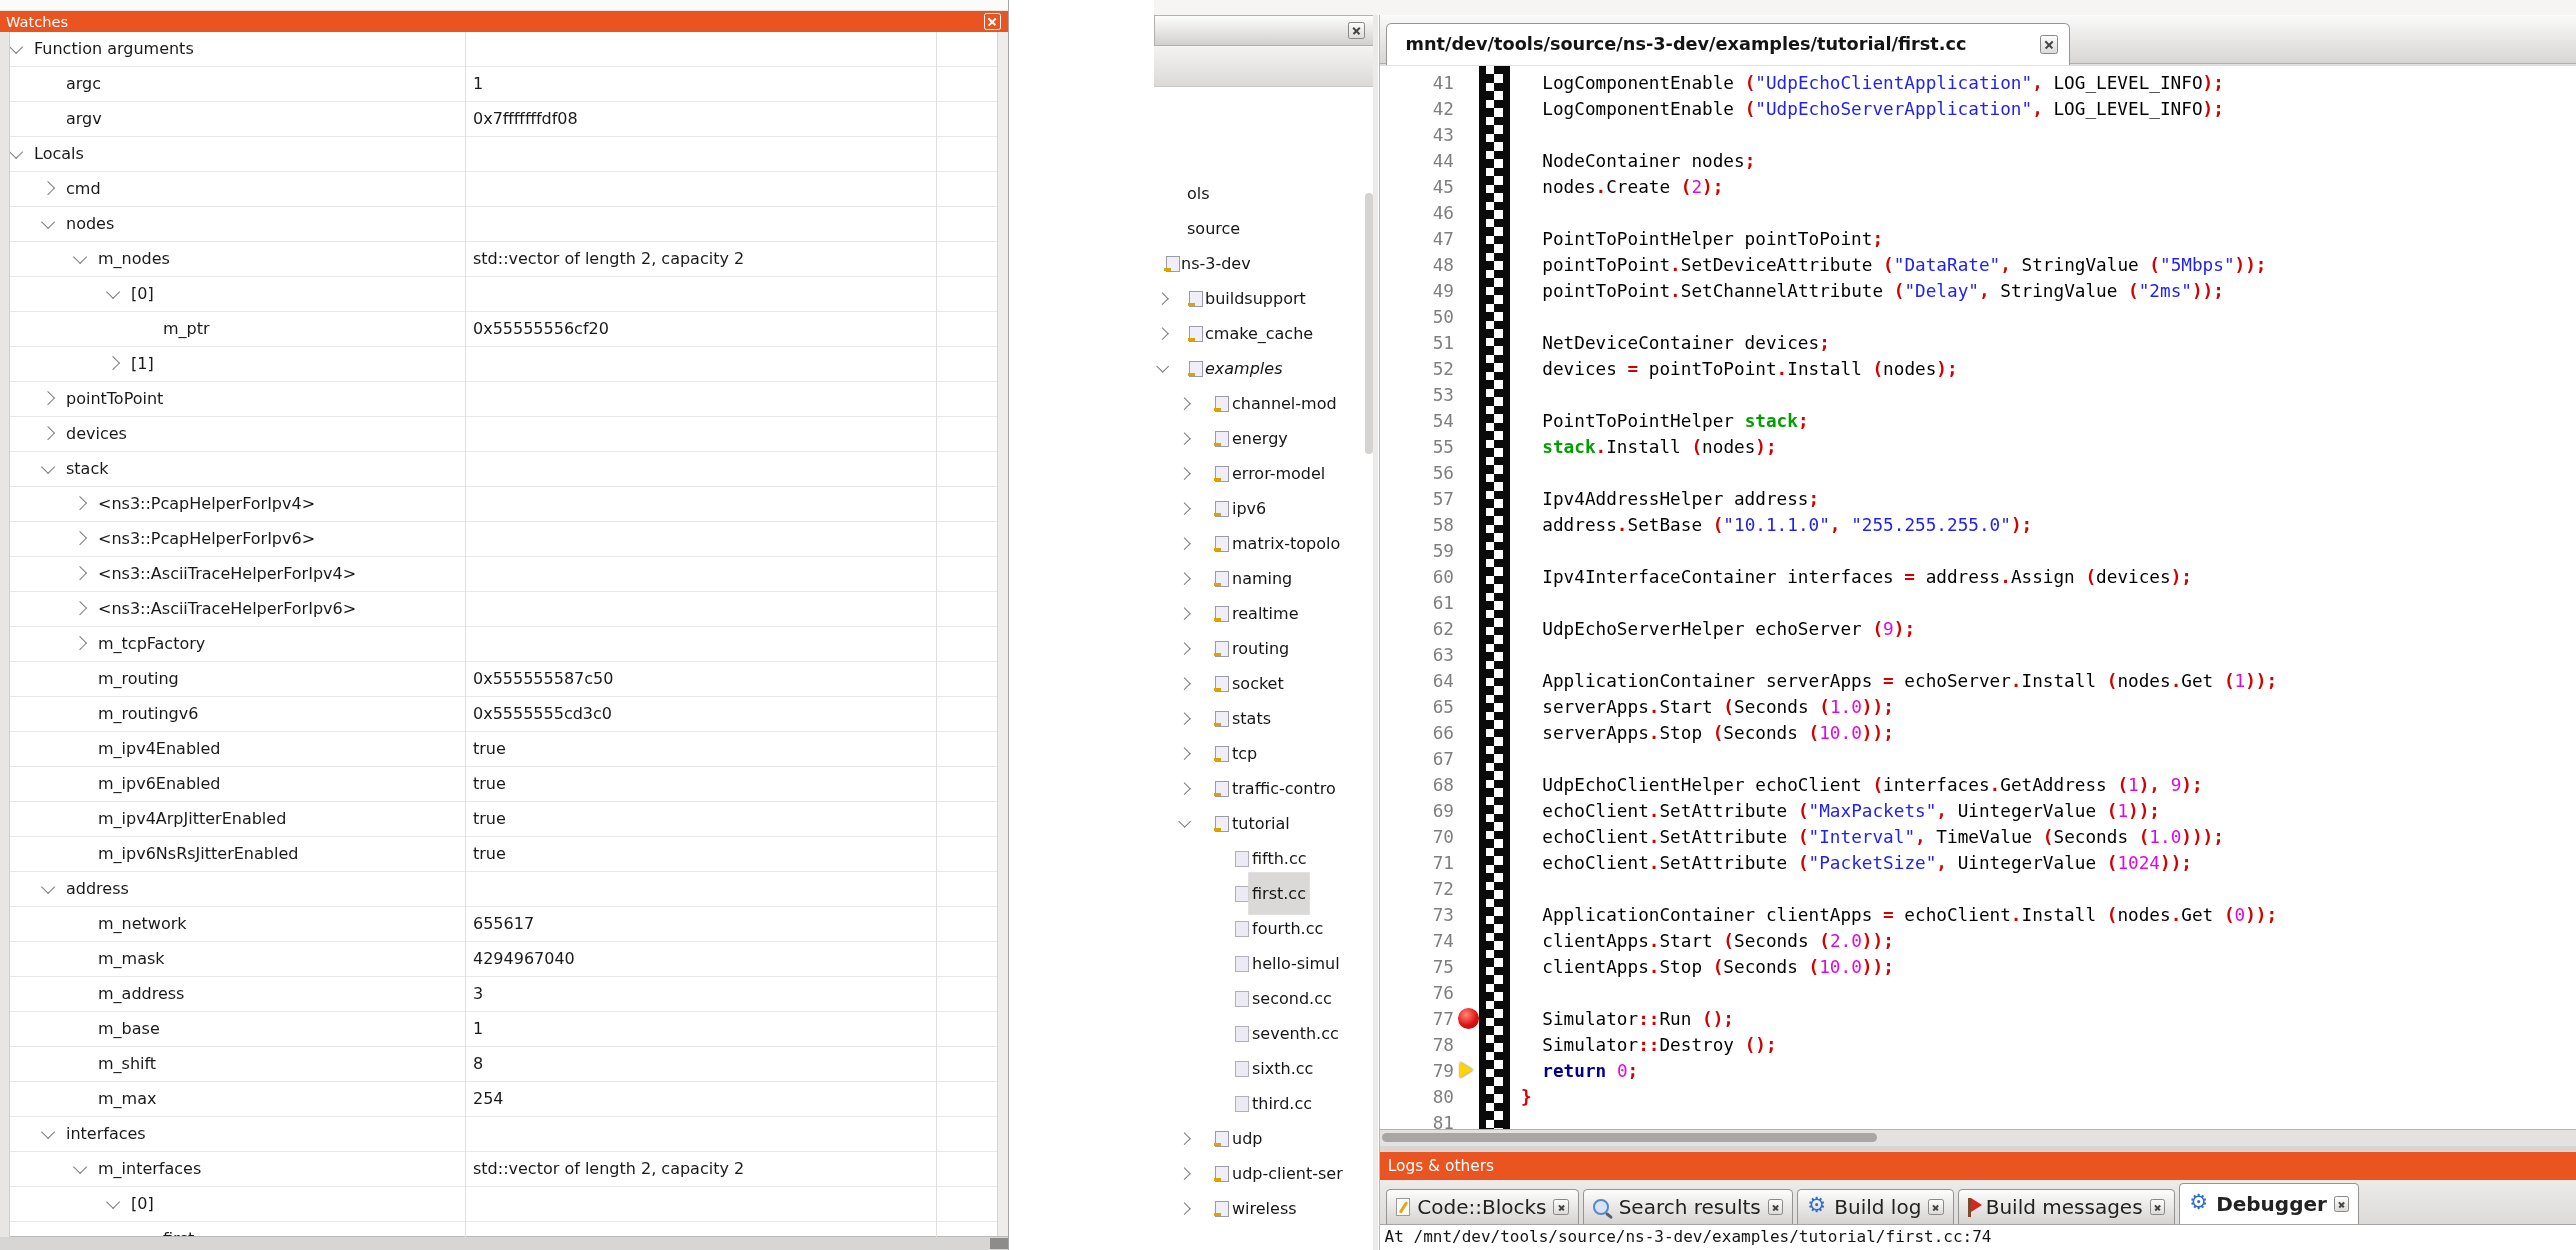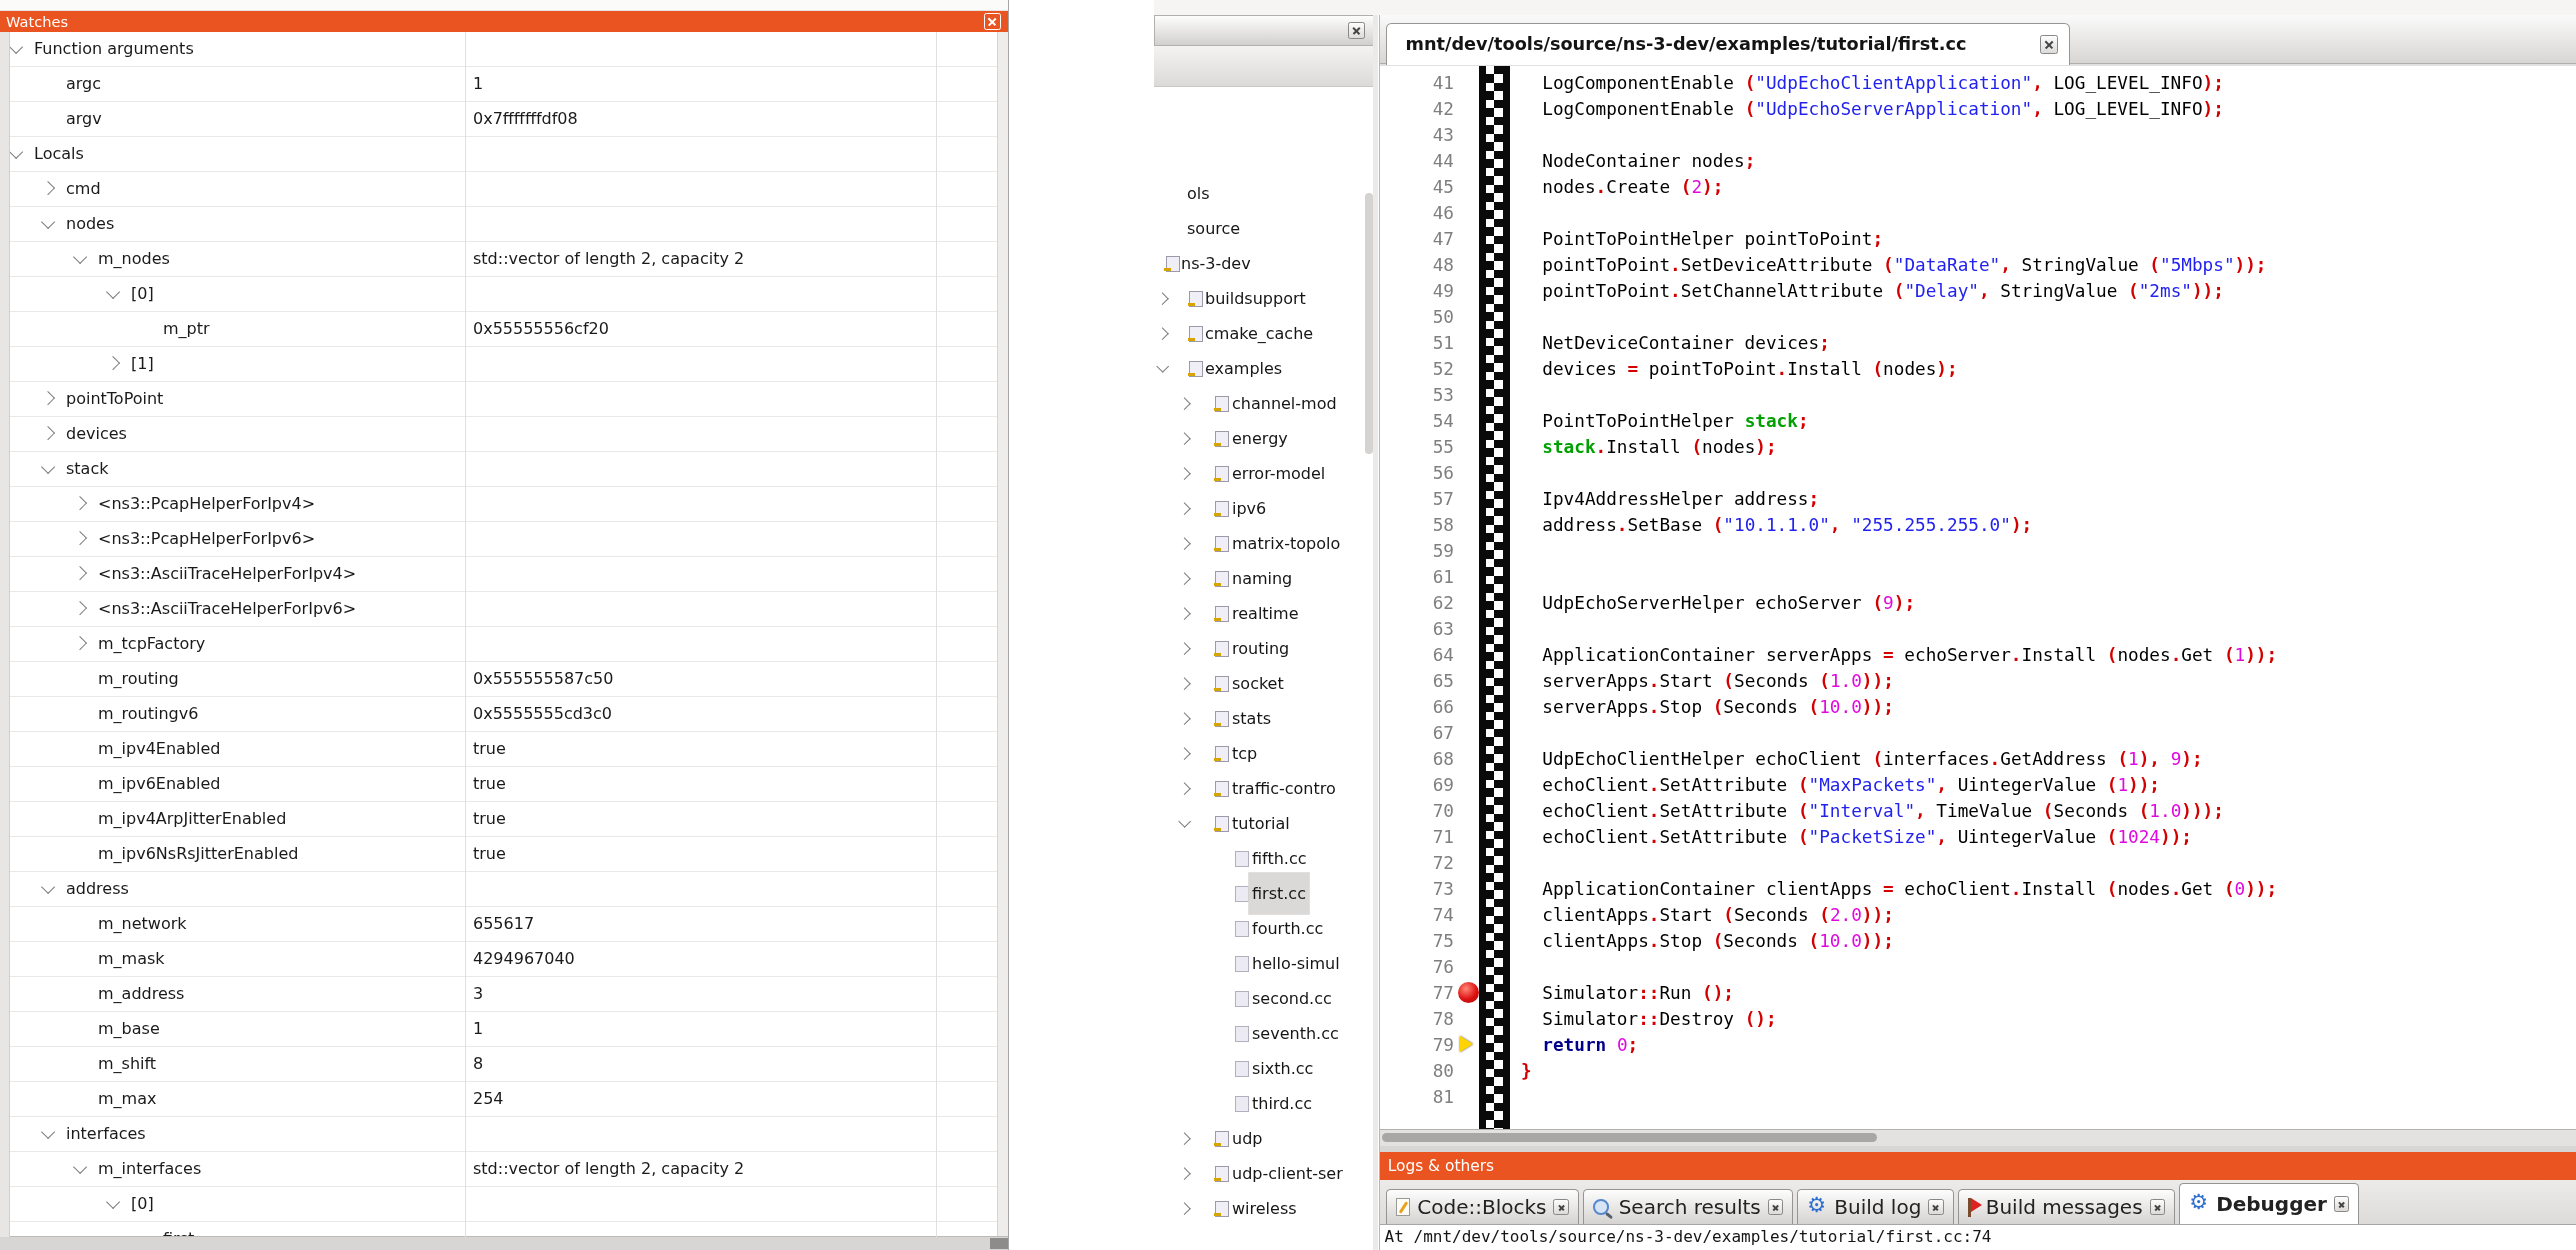--- a/index.html
+++ b/index.html
@@ -299,21 +299,21 @@
         <span class="tlabel" style="left: 51px;">buildsupport</span>
       </div>
       <div class="trow">
         <span class="tchev cr" style="left: 3.8px;"></span>
         <span class="ticon-folder" style="left: 35px;"></span>
         <span class="tlabel" style="left: 51px;">cmake_cache</span>
       </div>
       <div class="trow">
         <span class="tchev cd" style="left: 3.8px;"></span>
         <span class="ticon-folder" style="left: 35px;"></span>
-        <span class="tlabel" style="left: 51px;">examples</span>
+        <span class="tlabel" style="left: 51px; font-style: italic;">examples</span>
       </div>
       <div class="trow">
         <span class="tchev cr" style="left: 26px;"></span>
         <span class="ticon-folder" style="left: 61px;"></span>
         <span class="tlabel" style="left: 78px;">channel-mod</span>
       </div>
       <div class="trow">
         <span class="tchev cr" style="left: 26px;"></span>
         <span class="ticon-folder" style="left: 61px;"></span>
         <span class="tlabel" style="left: 78px;">energy</span>
@@ -449,20 +449,21 @@
         <div class="cline"><span class="lno">50</span><span class="ctext"></span></div>
         <div class="cline"><span class="lno">51</span><span class="ctext"><span class="c-d">  NetDeviceContainer devices</span><span class="c-p">;</span></span></div>
         <div class="cline"><span class="lno">52</span><span class="ctext"><span class="c-d">  devices </span><span class="c-p">=</span><span class="c-d"> pointToPoint</span><span class="c-p">.</span><span class="c-d">Install </span><span class="c-p">(</span><span class="c-d">nodes</span><span class="c-p">);</span></span></div>
         <div class="cline"><span class="lno">53</span><span class="ctext"></span></div>
         <div class="cline"><span class="lno">54</span><span class="ctext"><span class="c-d">  PointToPointHelper </span><span class="c-g">stack</span><span class="c-p">;</span></span></div>
         <div class="cline"><span class="lno">55</span><span class="ctext"><span class="c-d">  </span><span class="c-g">stack</span><span class="c-p">.</span><span class="c-d">Install </span><span class="c-p">(</span><span class="c-d">nodes</span><span class="c-p">);</span></span></div>
         <div class="cline"><span class="lno">56</span><span class="ctext"></span></div>
         <div class="cline"><span class="lno">57</span><span class="ctext"><span class="c-d">  Ipv4AddressHelper address</span><span class="c-p">;</span></span></div>
         <div class="cline"><span class="lno">58</span><span class="ctext"><span class="c-d">  address</span><span class="c-p">.</span><span class="c-d">SetBase </span><span class="c-p">(</span><span class="c-s">"10.1.1.0"</span><span class="c-p">,</span><span class="c-d"> </span><span class="c-s">"255.255.255.0"</span><span class="c-p">);</span></span></div>
         <div class="cline"><span class="lno">59</span><span class="ctext"></span></div>
+        <div class="cline"><span class="lno">60</span><span class="ctext"><span class="c-d">  Ipv4InterfaceContainer interfaces </span><span class="c-p">=</span><span class="c-d"> address</span><span class="c-p">.</span><span class="c-d">Assign </span><span class="c-p">(</span><span class="c-d">devices</span><span class="c-p">);</span></span></div>
         <div class="cline"><span class="lno">61</span><span class="ctext"></span></div>
         <div class="cline"><span class="lno">62</span><span class="ctext"><span class="c-d">  UdpEchoServerHelper echoServer </span><span class="c-p">(</span><span class="c-n">9</span><span class="c-p">);</span></span></div>
         <div class="cline"><span class="lno">63</span><span class="ctext"></span></div>
         <div class="cline"><span class="lno">64</span><span class="ctext"><span class="c-d">  ApplicationContainer serverApps </span><span class="c-p">=</span><span class="c-d"> echoServer</span><span class="c-p">.</span><span class="c-d">Install </span><span class="c-p">(</span><span class="c-d">nodes</span><span class="c-p">.</span><span class="c-d">Get </span><span class="c-p">(</span><span class="c-n">1</span><span class="c-p">));</span></span></div>
         <div class="cline"><span class="lno">65</span><span class="ctext"><span class="c-d">  serverApps</span><span class="c-p">.</span><span class="c-d">Start </span><span class="c-p">(</span><span class="c-d">Seconds </span><span class="c-p">(</span><span class="c-n">1.0</span><span class="c-p">));</span></span></div>
         <div class="cline"><span class="lno">66</span><span class="ctext"><span class="c-d">  serverApps</span><span class="c-p">.</span><span class="c-d">Stop </span><span class="c-p">(</span><span class="c-d">Seconds </span><span class="c-p">(</span><span class="c-n">10.0</span><span class="c-p">));</span></span></div>
         <div class="cline"><span class="lno">67</span><span class="ctext"></span></div>
         <div class="cline"><span class="lno">68</span><span class="ctext"><span class="c-d">  UdpEchoClientHelper echoClient </span><span class="c-p">(</span><span class="c-d">interfaces</span><span class="c-p">.</span><span class="c-d">GetAddress </span><span class="c-p">(</span><span class="c-n">1</span><span class="c-p">),</span><span class="c-d"> </span><span class="c-n">9</span><span class="c-p">);</span></span></div>
         <div class="cline"><span class="lno">69</span><span class="ctext"><span class="c-d">  echoClient</span><span class="c-p">.</span><span class="c-d">SetAttribute </span><span class="c-p">(</span><span class="c-s">"MaxPackets"</span><span class="c-p">,</span><span class="c-d"> UintegerValue </span><span class="c-p">(</span><span class="c-n">1</span><span class="c-p">));</span></span></div>
         <div class="cline"><span class="lno">70</span><span class="ctext"><span class="c-d">  echoClient</span><span class="c-p">.</span><span class="c-d">SetAttribute </span><span class="c-p">(</span><span class="c-s">"Interval"</span><span class="c-p">,</span><span class="c-d"> TimeValue </span><span class="c-p">(</span><span class="c-d">Seconds </span><span class="c-p">(</span><span class="c-n">1.0</span><span class="c-p">)));</span></span></div>

